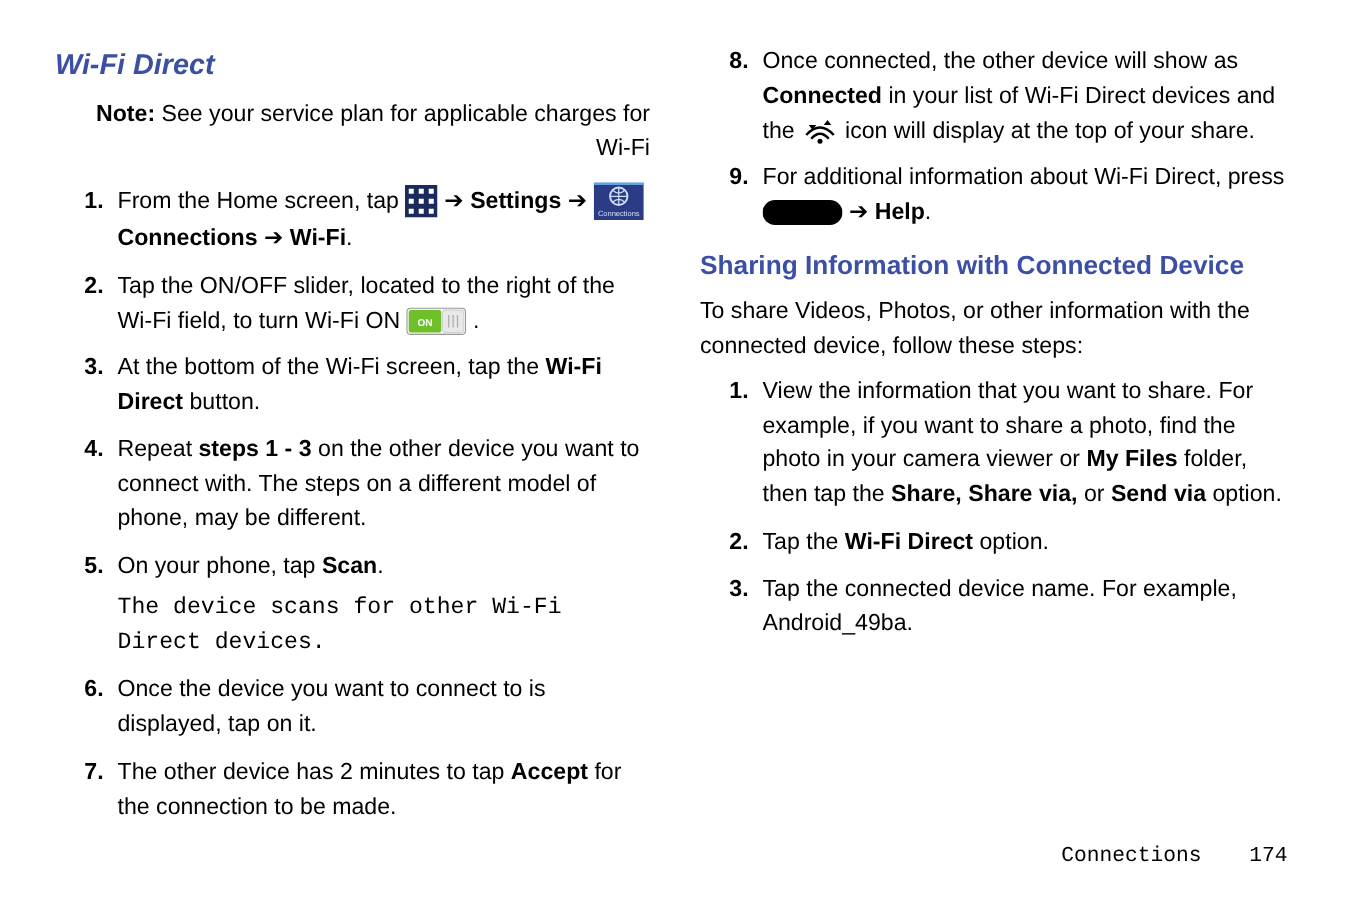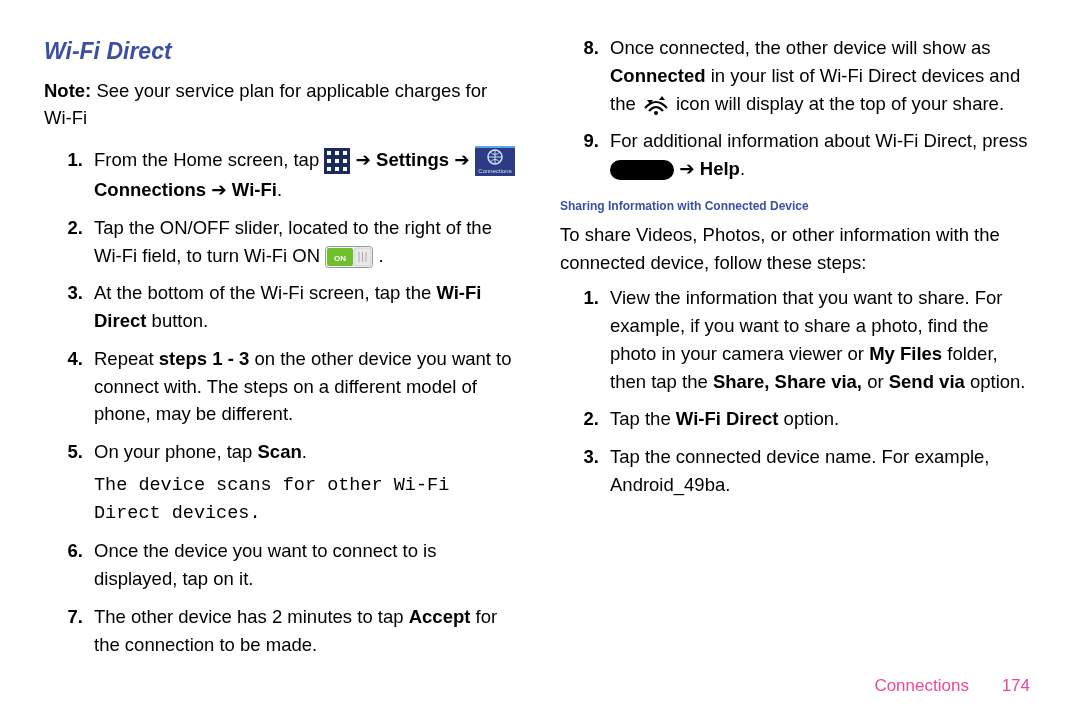--- a/index.html
+++ b/index.html
@@ -26,47 +26,49 @@
     font-style: italic;
     font-weight: bold;
     color: #3b4fa5;
     font-size: 23px;
     margin: 0 0 8px 0;
     font-family: Arial, Helvetica, sans-serif;
   }
   h4.sub-title {
     font-weight: bold;
     color: #3b4fa5;
-    font-size: 12px;
+    font-size: 21px;
     margin: 14px 0 6px 0;
   }
   p.intro {
     margin: 0 0 14px 8px;
   }
   p.note {
     margin: 0 0 14px 0;
+    text-align: right;
   }
   .note .label { font-weight: bold; }
   .note-body { padding-left: 44px; display: block; }
   ol {
     margin: 0;
     padding-left: 44px;
   }
   ol > li {
     padding-left: 6px;
     margin-bottom: 10px;
   }
   ol > li::marker { font-weight: bold; }
   .b { font-weight: bold; text-align: right; }
   .footer {
     position: absolute;
     bottom: 22px;
     right: 50px;
     font-size: 17px;
-    color: #ec4899;
+    color: #000000;
+    font-family: Liberation Mono, monospace;
   }
   .footer .pn { margin-left: 28px; }
   .apps-icon, .conn-icon, .toggle-icon, .menu-icon, .wifi-icon {
     display: inline-block;
     vertical-align: middle;
   }
   .apps-icon svg, .conn-icon svg, .toggle-icon svg, .menu-icon svg, .wifi-icon svg {
     display: block;
   }
   .break-inside-avoid { break-inside: avoid; }

